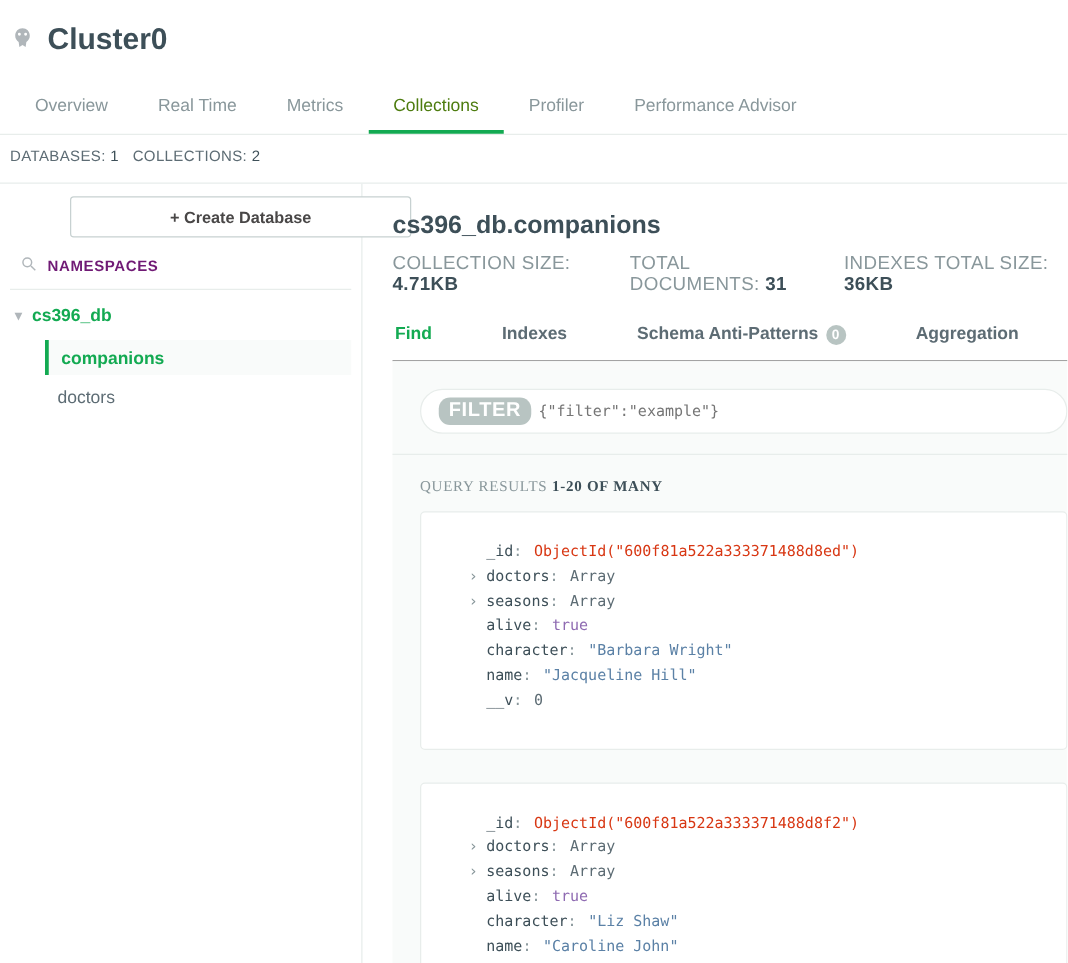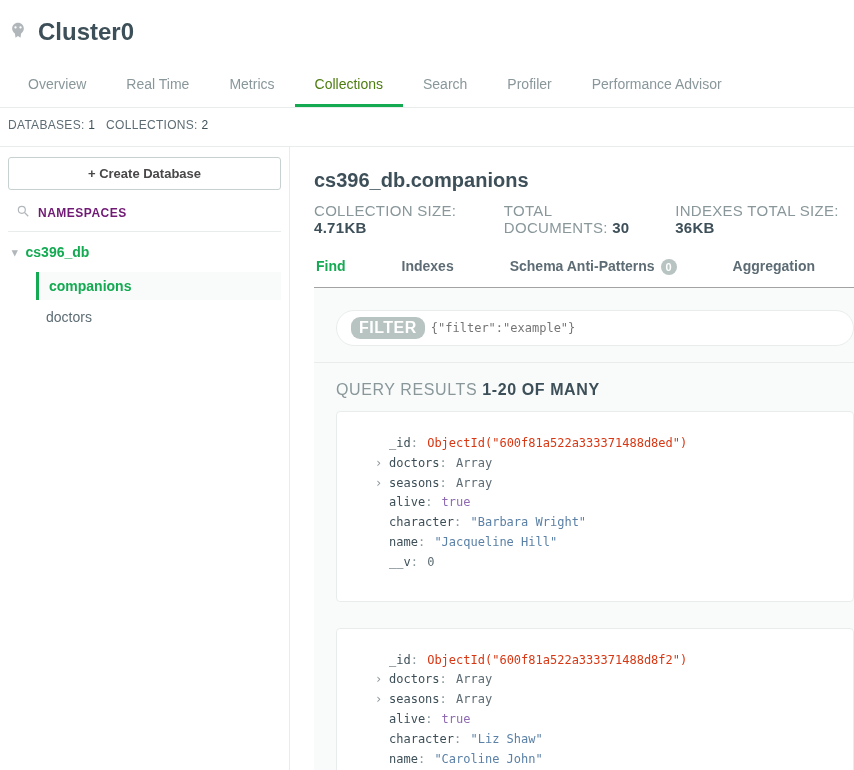--- a/index.html
+++ b/index.html
@@ -32,20 +32,21 @@
     width: 100%;
     background: #fff;
     border: 1px solid #c7d1d1;
     border-radius: 3px;
     padding: 8px 0;
     font-size: 13px;
     font-weight: 600;
     color: #494747;
     cursor: pointer;
     margin-bottom: 4px;
+    margin-left: 48px;
   }
   .ns-search {
     display: flex; align-items: center; gap: 8px;
     padding: 10px 8px; color: #701a75;
     font-weight: 600; letter-spacing: .5px; font-size: 12px;
     border-bottom: 1px solid #e8edeb;
   }
   .search-icon svg { width: 14px; height: 14px; stroke: #b0b6ba; fill: none; }
   .db-node {
     display: flex; align-items: center; gap: 8px;
@@ -87,21 +88,21 @@
   }
   .filter-label {
     background: #b8c4c2; color: #fff; font-size: 16px; font-weight: 700;
     letter-spacing: .5px; padding: 2px 8px; border-radius: 9px;
   }
   .filter-pill input {
     border: none; outline: none; font-family: Menlo, Consolas, monospace;
     font-size: 12px; color: #a7b2b1; flex: 1; background: transparent;
   }
   .results-area { padding: 18px 0 0 22px; background: #f9fbfa; }
-  .results-hdr { font-size: 16px; color: #89979b; letter-spacing: .6px; padding-bottom: 12px; }
+  .results-hdr { font-size: 12px; color: #89979b; letter-spacing: .6px; padding-bottom: 12px; font-family: Liberation Serif, serif; }
   .results-hdr b { color: #3d4f58; font-weight: 700; }
   .doc-card {
     background: #fff; border: 1px solid #e8edeb; border-radius: 4px;
     padding: 22px 24px 28px 52px; margin-bottom: 26px;
     font-family: Menlo, Consolas, monospace; font-size: 12px; line-height: 1.65;
     position: relative;
   }
   .doc-row { white-space: nowrap; position: relative; }
   .doc-row.exp::before {
     content: "›"; position: absolute; left: -14px; color: #89979b;
@@ -124,21 +125,20 @@
       </svg>
   </span>
   <span class="cluster-title">Cluster0</span>
 </div>
 
 <div class="tabs">
   <div class="tab">Overview</div>
   <div class="tab">Real Time</div>
   <div class="tab">Metrics</div>
   <div class="tab active">Collections</div>
-  <div class="tab">Search</div>
   <div class="tab">Profiler</div>
   <div class="tab">Performance Advisor</div>
 </div>
 
 <div class="stats-bar">
   <span>DATABASES:</span>
   <span class="val">1</span>
   &nbsp;
   <span>COLLECTIONS:</span>
   <span class="val">2</span>
@@ -168,21 +168,21 @@
 
   <div class="content">
     <div class="coll-title">cs396_db.companions</div>
     <div class="coll-stats">
       <span>
         <span>COLLECTION SIZE:</span>
         <b>4.71KB</b>
       </span>
       <span>
         <span>TOTAL DOCUMENTS:</span>
-        <b>30</b>
+        <b>31</b>
       </span>
       <span>
         <span>INDEXES TOTAL SIZE:</span>
         <b>36KB</b>
       </span>
     </div>
     <div class="subtabs">
       <div class="subtab active">Find</div>
       <div class="subtab">Indexes</div>
       <div class="subtab">

